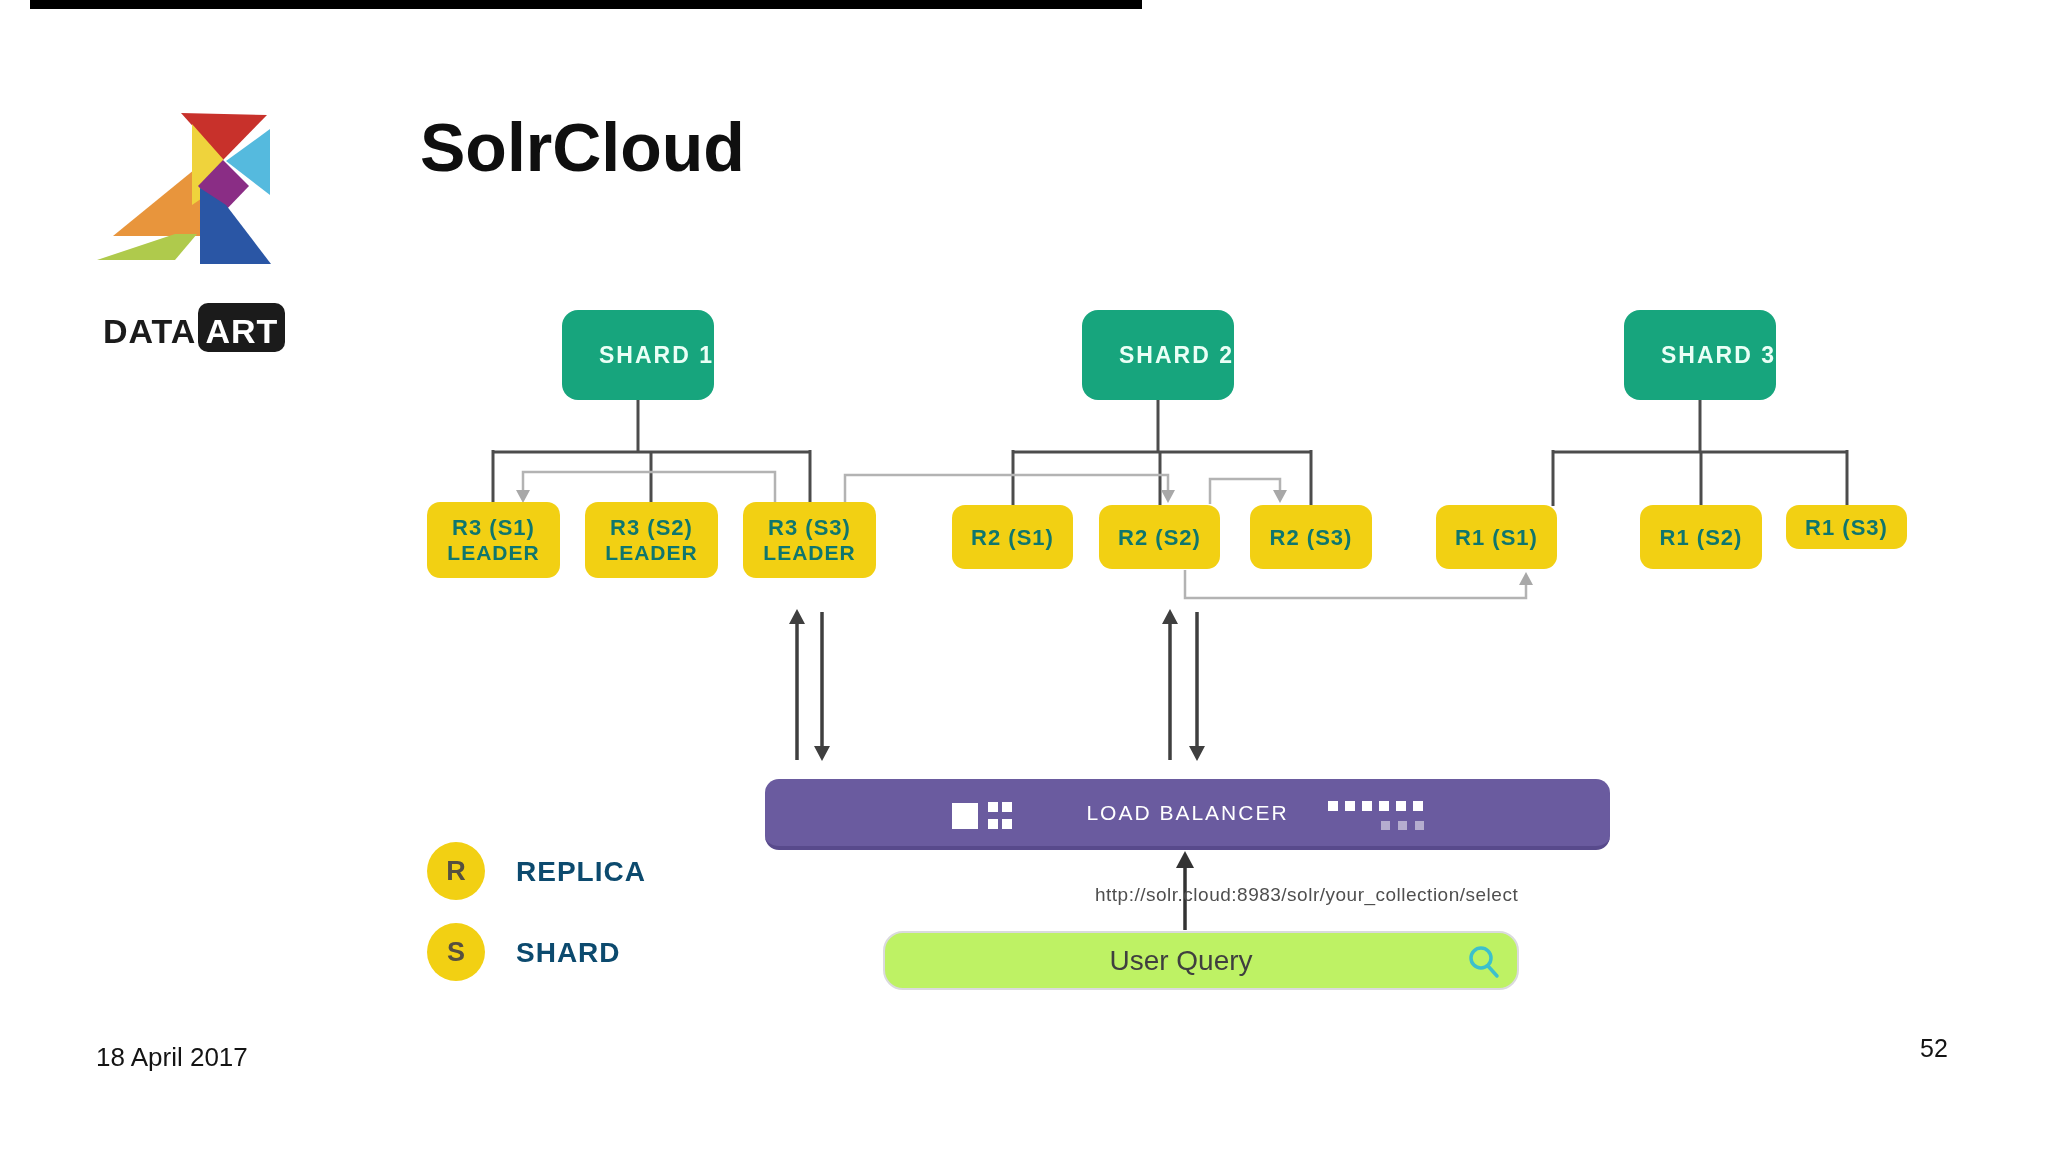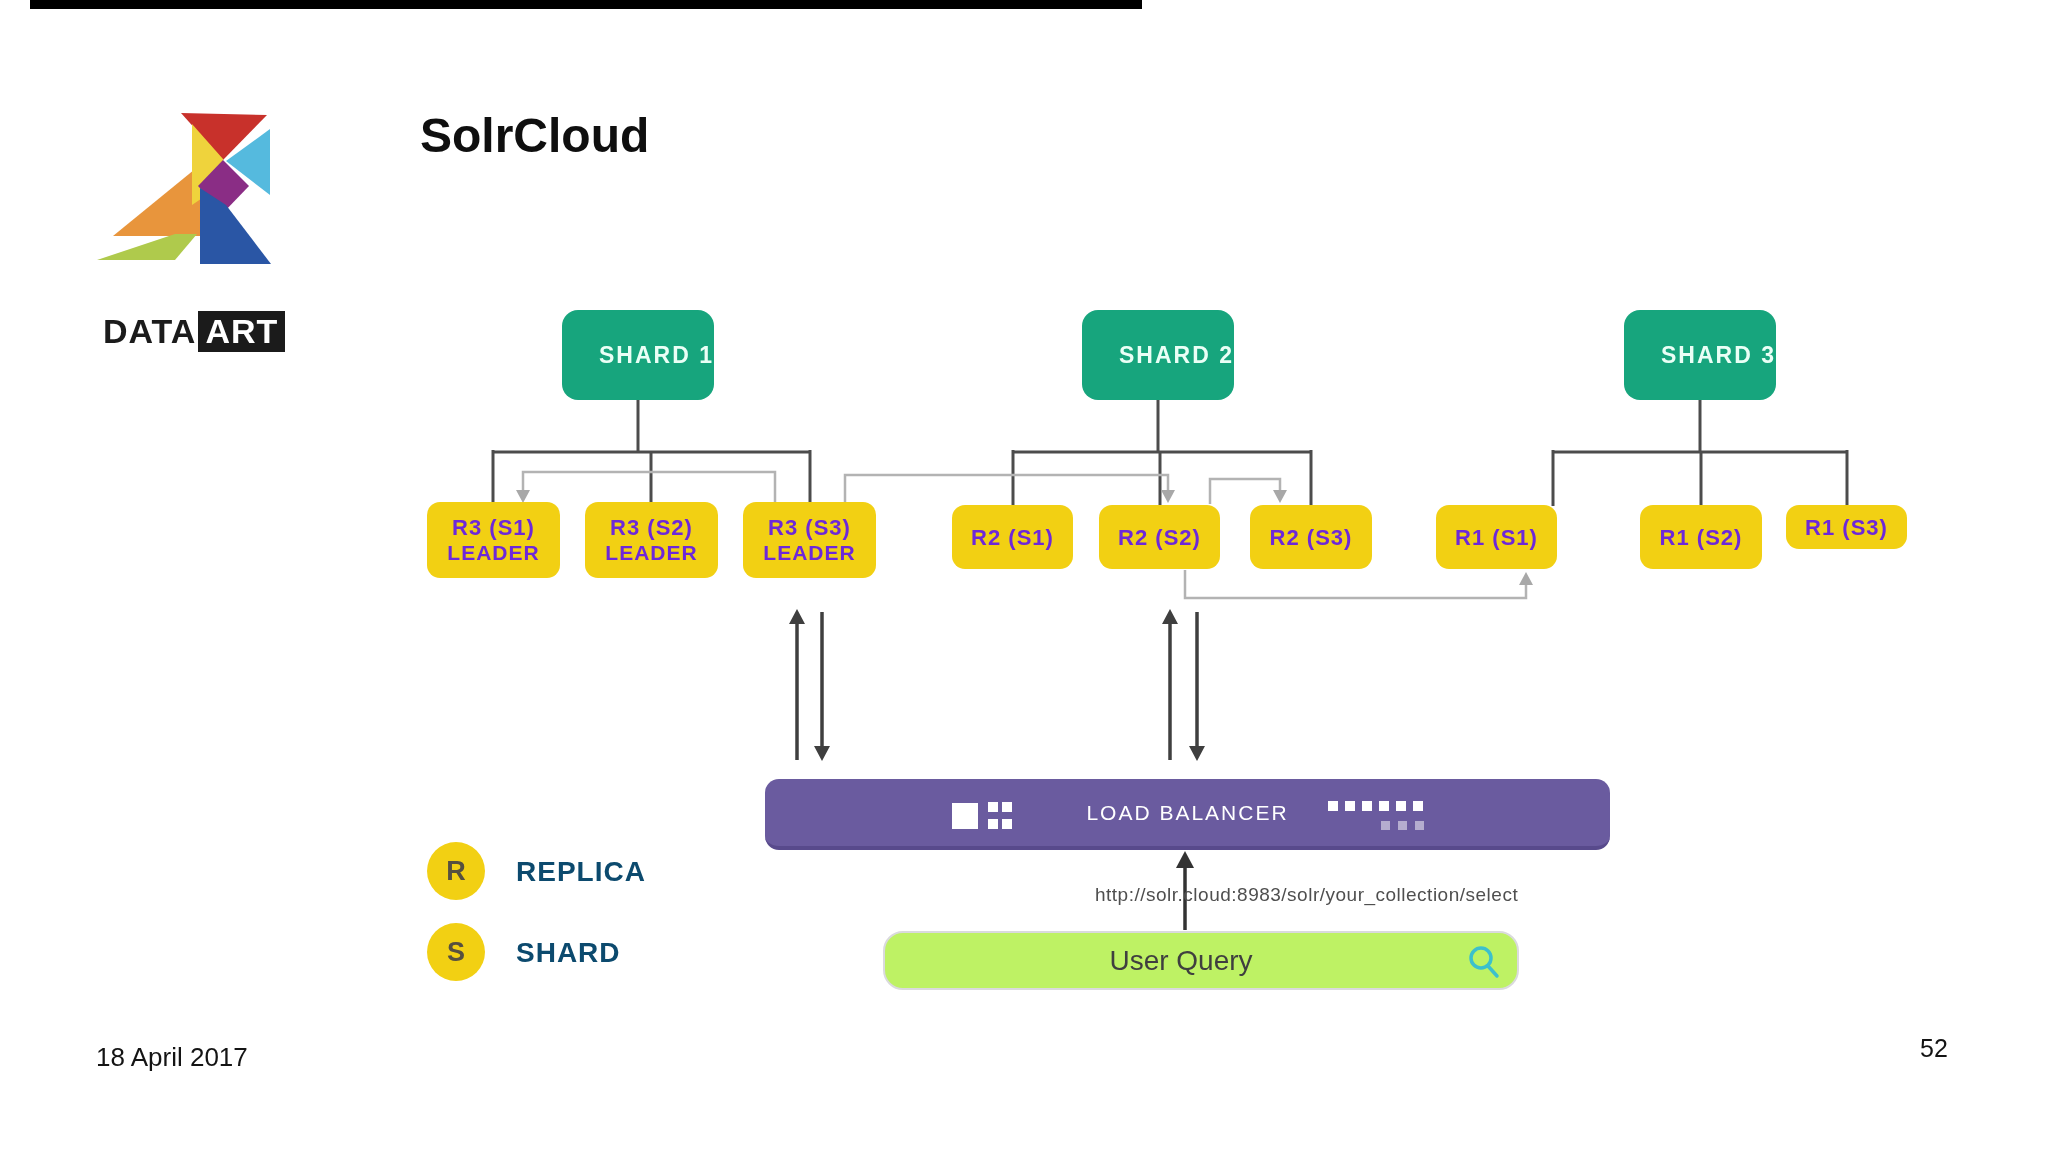--- a/index.html
+++ b/index.html
@@ -4,33 +4,33 @@
 <style>
   html,body{margin:0;padding:0;background:#fff;}
   #slide{position:relative;width:2048px;height:1152px;background:#fff;overflow:hidden;
          font-family:"Liberation Sans", sans-serif;}
   .abs{position:absolute;}
 
   
   .topbar{left:30px;top:0;width:1112px;height:9px;background:#000;}
 
   
-  .title{left:420px;top:108px;font-size:48px;font-weight:bold;color:#0f0f0f;letter-spacing:0;}
+  .title{left:420px;top:108px;font-size:68px;font-weight:bold;color:#0f0f0f;letter-spacing:0;}
 
   
   .logo-svg{left:95px;top:112px;}
   .logo-text{left:103px;top:312px;font-size:34px;font-weight:bold;letter-spacing:1px;color:#1b1b1b;white-space:nowrap;}
-  .logo-text .art{background:#1b1b1b;color:#fff;padding:1px 7px 2px 7px;margin-left:2px;}
+  .logo-text .art{background:#1b1b1b;color:#fff;padding:9px 7px 2px 7px;margin-left:2px;border-radius:10px;}
 
   
   .shard{width:152px;height:90px;border-radius:16px;background:var(--shard_green,#17A57D);
          color:#eafff6;display:flex;align-items:center;justify-content:flex-end;
          font-weight:bold;font-size:23px;letter-spacing:2px;margin-top:8px;}
   .replica{border-radius:13px;background:var(--replica_yellow,#F2D013);
-           color:#6d28d9;display:flex;flex-direction:column;align-items:center;justify-content:center;
+           color:#0f766e;display:flex;flex-direction:column;align-items:center;justify-content:center;
            font-weight:bold;font-size:22px;letter-spacing:1px;line-height:25px;text-align:left;}
   .replica .sub{font-size:21px;}
 
   
   .lb{left:765px;top:779px;width:845px;height:71px;border-radius:14px;
       background:var(--load_balancer_purple,#6A5B9F);border-bottom:4px solid #584a8c;box-sizing:border-box;}
   .lb-label{position:absolute;left:0;right:0;top:0;height:67px;line-height:67px;text-align:center;
             color:#fff;font-weight:normal;font-size:21px;letter-spacing:2px;}
   .sq{position:absolute;background:#fff;}
   .dim{opacity:.5;}

